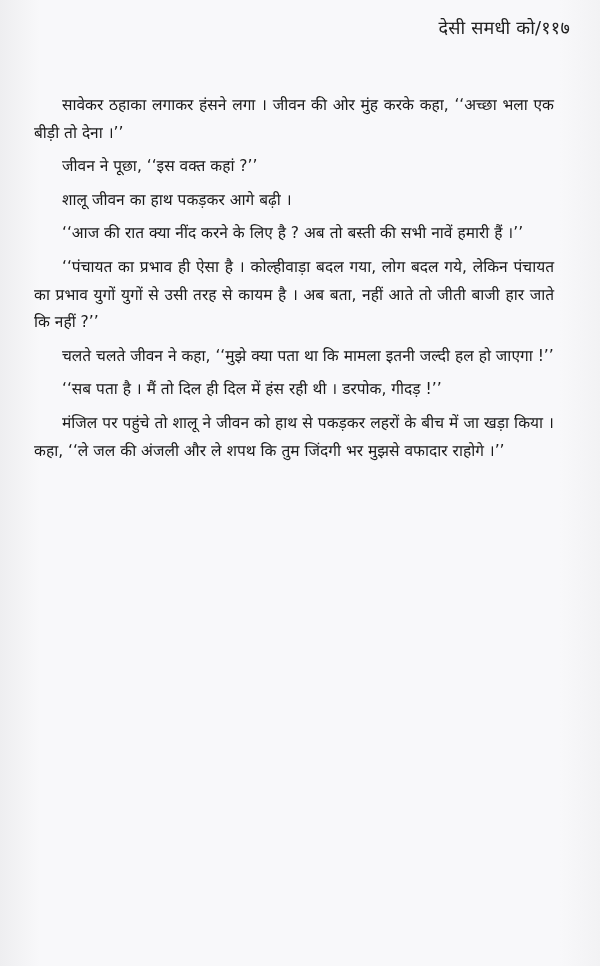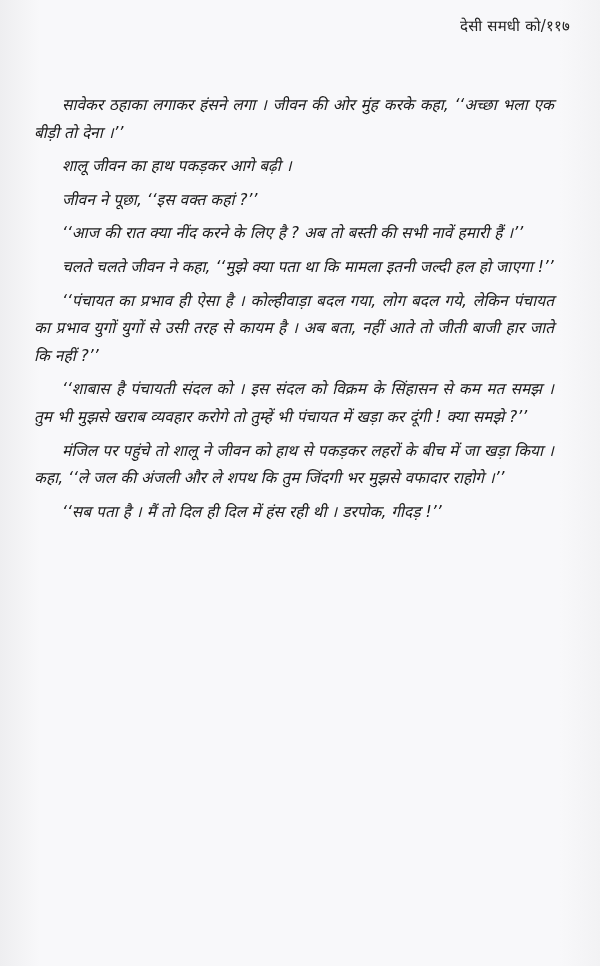--- a/index.html
+++ b/index.html
@@ -18,49 +18,47 @@
     .page {
       position: absolute;
       left: 0; top: 0;
       width: 600px; height: 966px;
       background: linear-gradient(90deg, #eeeef0 0px, #f8f8fa 40px, #f8f8fa 560px, #f2f2f4 600px);
     }
     .running-header {
       position: absolute;
       top: 15px;
       right: 30px;
-      font-size: 15px;
+      font-size: 18px;
       color: #222;
       letter-spacing: 0.2px;
     }
     .body-text {
       position: absolute;
       left: 34px;
       top: 92px;
       width: 536px;
       font-size: 15.5px;
       line-height: 27.6px;
     }
     .para {
       margin: 0 16px 6px 0;
       text-indent: 28px;
       text-align: justify;
-      font-style: italic;
     }
   </style>
 </head>
 <body>
 
 <div class="page">
   <div class="running-header">देसी समधी को/११७</div>
 
   <div class="body-text">
     <p class="para">सावेकर ठहाका लगाकर हंसने लगा । जीवन की ओर मुंह करके कहा, ‘‘अच्छा भला एक बीड़ी तो देना ।’’</p>
+    <p class="para">जीवन ने पूछा, ‘‘इस वक्त कहां ?’’</p>
     <p class="para">शालू जीवन का हाथ पकड़कर आगे बढ़ी ।</p>
-    <p class="para">जीवन ने पूछा, ‘‘इस वक्त कहां ?’’</p>
     <p class="para">‘‘आज की रात क्या नींद करने के लिए है ? अब तो बस्ती की सभी नावें हमारी हैं ।’’</p>
+    <p class="para">‘‘पंचायत का प्रभाव ही ऐसा है । कोल्हीवाड़ा बदल गया, लोग बदल गये, लेकिन पंचायत का प्रभाव युगों युगों से उसी तरह से कायम है । अब बता, नहीं आते तो जीती बाजी हार जाते कि नहीं ?’’</p>
     <p class="para">चलते चलते जीवन ने कहा, ‘‘मुझे क्या पता था कि मामला इतनी जल्दी हल हो जाएगा !’’</p>
-    <p class="para">‘‘पंचायत का प्रभाव ही ऐसा है । कोल्हीवाड़ा बदल गया, लोग बदल गये, लेकिन पंचायत का प्रभाव युगों युगों से उसी तरह से कायम है । अब बता, नहीं आते तो जीती बाजी हार जाते कि नहीं ?’’</p>
-    <p class="para">‘‘शाबास है पंचायती संदल को । इस संदल को विक्रम के सिंहासन से कम मत समझ । तुम भी मुझसे खराब व्यवहार करोगे तो तुम्हें भी पंचायत में खड़ा कर दूंगी ! क्या समझे ?’’</p>
+    <p class="para">‘‘सब पता है । मैं तो दिल ही दिल में हंस रही थी । डरपोक, गीदड़ !’’</p>
     <p class="para">मंजिल पर पहुंचे तो शालू ने जीवन को हाथ से पकड़कर लहरों के बीच में जा खड़ा किया । कहा, ‘‘ले जल की अंजली और ले शपथ कि तुम जिंदगी भर मुझसे वफादार राहोगे ।’’</p>
-    <p class="para">‘‘सब पता है । मैं तो दिल ही दिल में हंस रही थी । डरपोक, गीदड़ !’’</p>
   </div>
 </div>
 
 </body></html>

